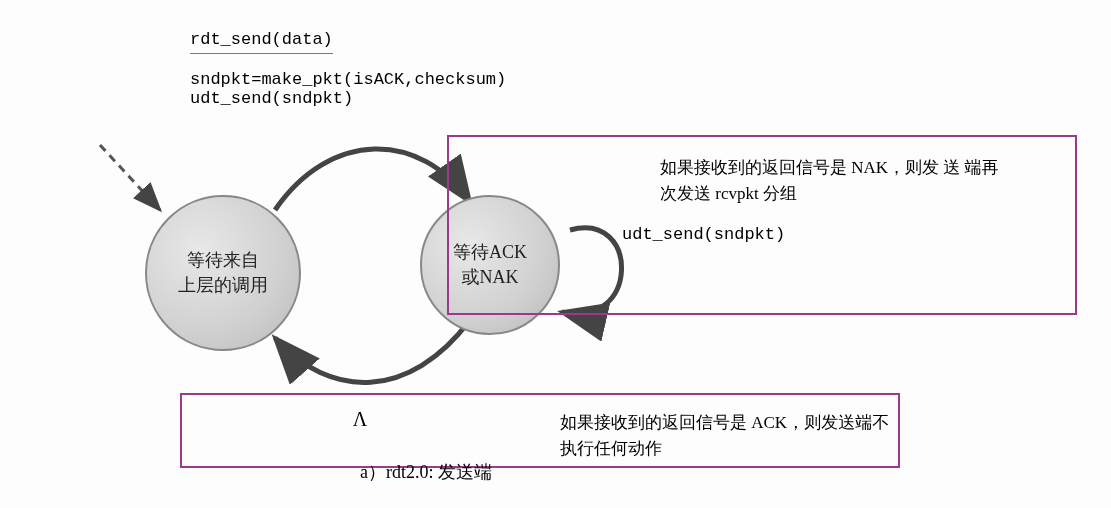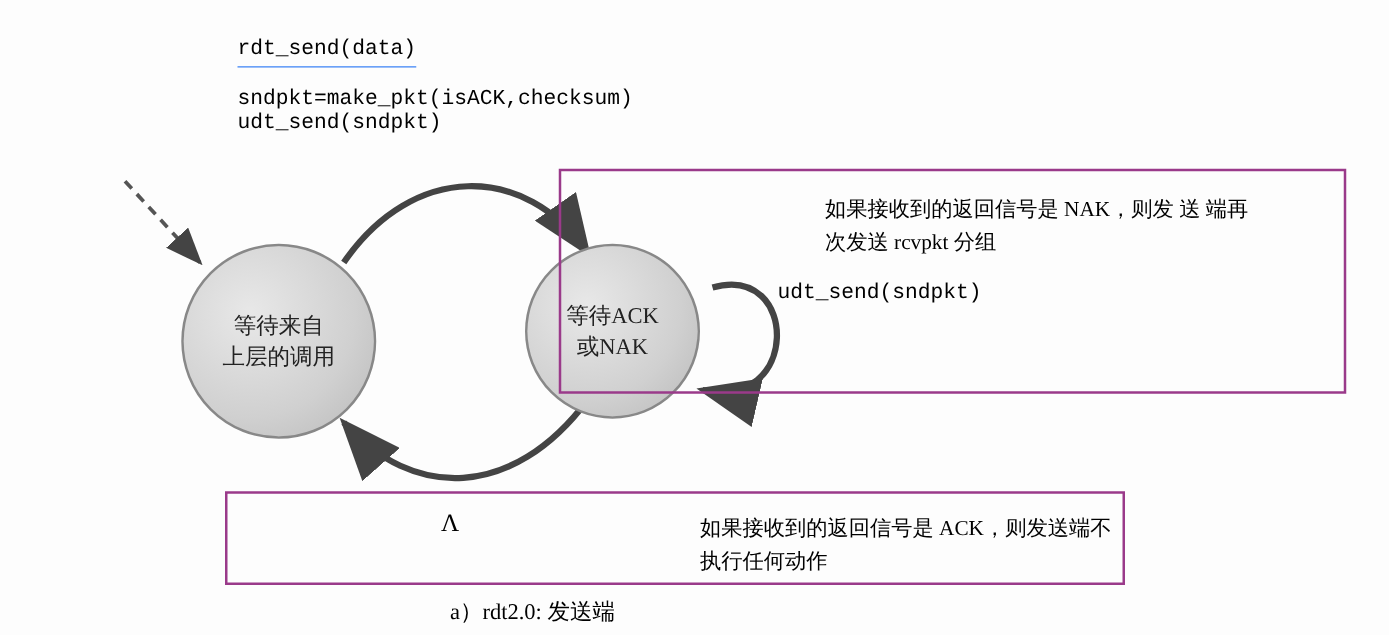--- a/index.html
+++ b/index.html
@@ -48,21 +48,21 @@
     .annotation-ack { left: 560px; top: 410px; }
     .box {
       position: absolute;
       border: 2px solid #9a3a8a;
     }
     .box-right { left: 447px; top: 135px; width: 630px; height: 180px; }
     .box-bottom { left: 180px; top: 393px; width: 720px; height: 75px; }
     .caption {
       position: absolute;
       left: 360px;
-      top: 477px;
+      top: 460px;
       font-family: "SimSun", serif;
       font-size: 18px;
     }
     svg.arrows {
       position: absolute;
       left: 0; top: 0;
       width: 1111px; height: 508px;
       pointer-events: none;
     }
   </style>

